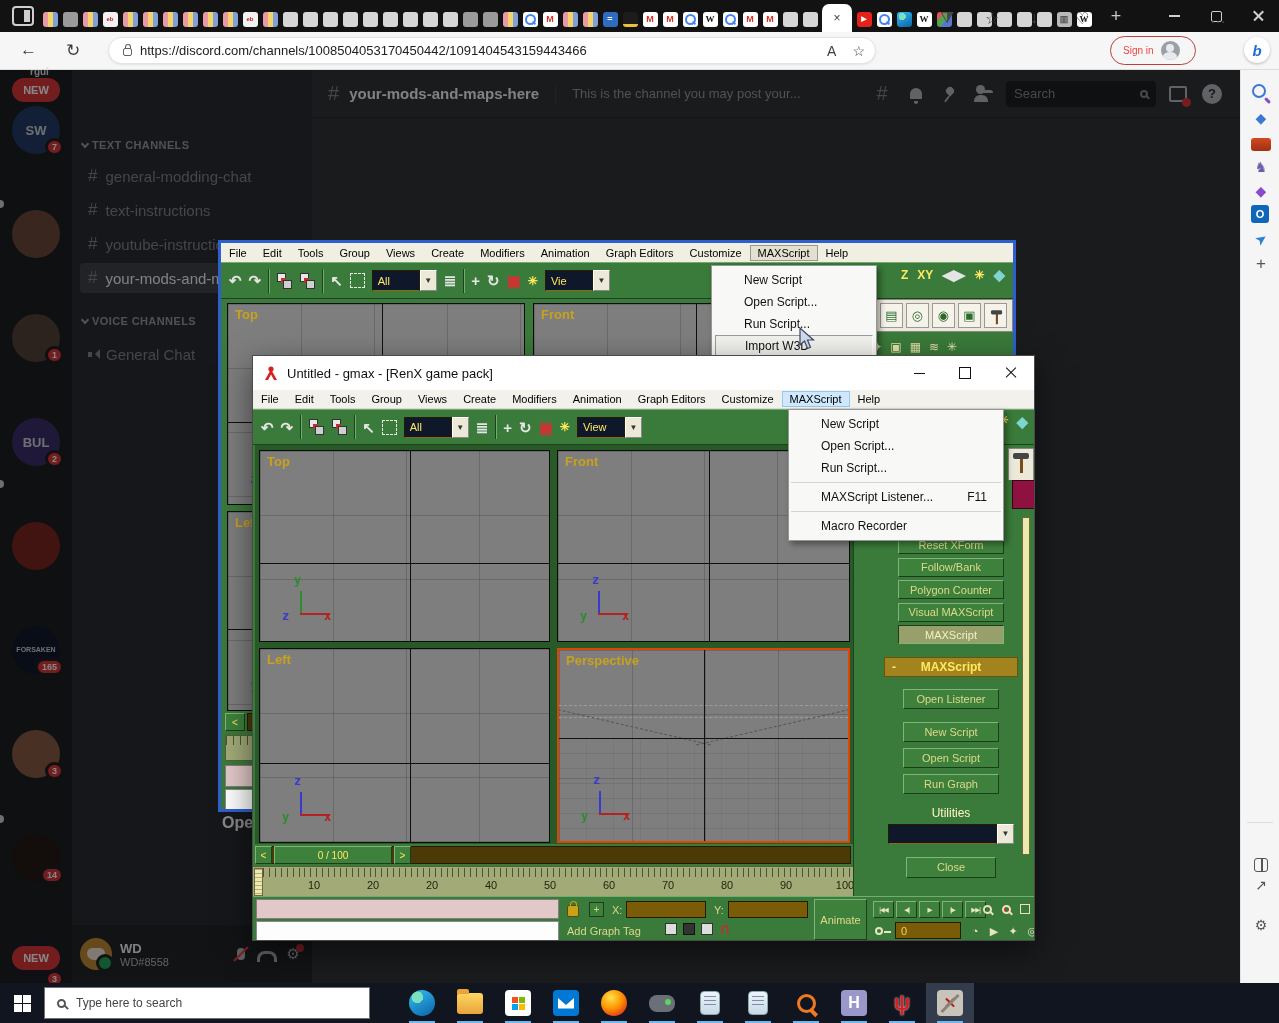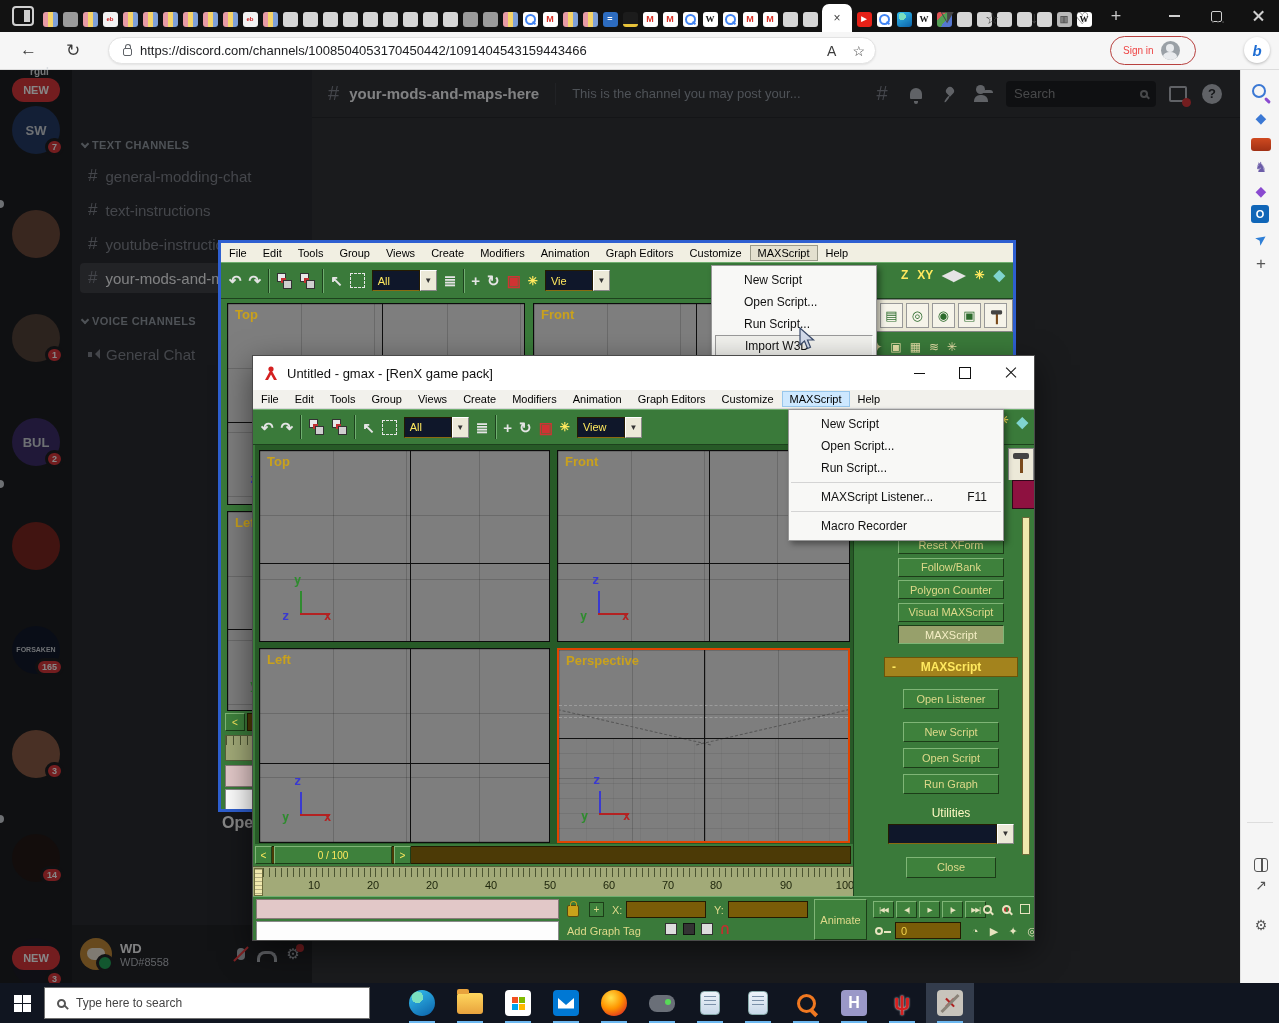--- a/index.html
+++ b/index.html
@@ -877,21 +877,21 @@
     <div class="ruler" id="fwruler">
       <div class="ticks"></div>
       <div class="ruler-handle"></div>
     <span class="rnum" style="left: 61px;">10</span>
         <span class="rnum" style="left: 120px;">20</span>
         <span class="rnum" style="left: 179px;">20</span>
         <span class="rnum" style="left: 238px;">40</span>
         <span class="rnum" style="left: 297px;">50</span>
         <span class="rnum" style="left: 356px;">60</span>
         <span class="rnum" style="left: 415px;">70</span>
-        <span class="rnum" style="left: 463px;">80</span>
+        <span class="rnum" style="left: 474px;">80</span>
         <span class="rnum" style="left: 533px;">90</span>
         <span class="rnum" style="left: 592px;">100</span>
       </div>
 
     <div class="bottombar">
       <div class="pinkbar" style="position:absolute;left:3px;top:2px;width:303px;height:20px"></div>
       <div class="whitebar" style="position:absolute;left:3px;top:24px;width:303px;height:20px"></div>
       <div class="lock-ic" style="position:absolute;left:314px;top:8px"></div>
       <div class="xyz-ic" style="position:absolute;left:336px;top:5px">+</div>
       <span class="stat-lbl" style="position:absolute;left:359px;top:7px">X:</span>

